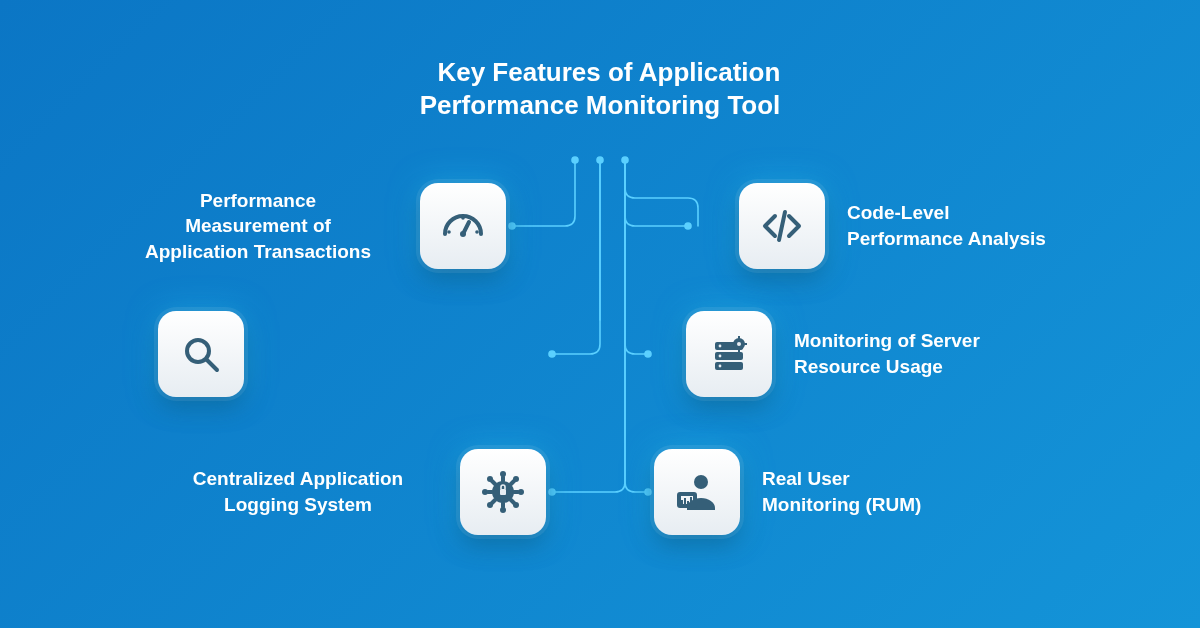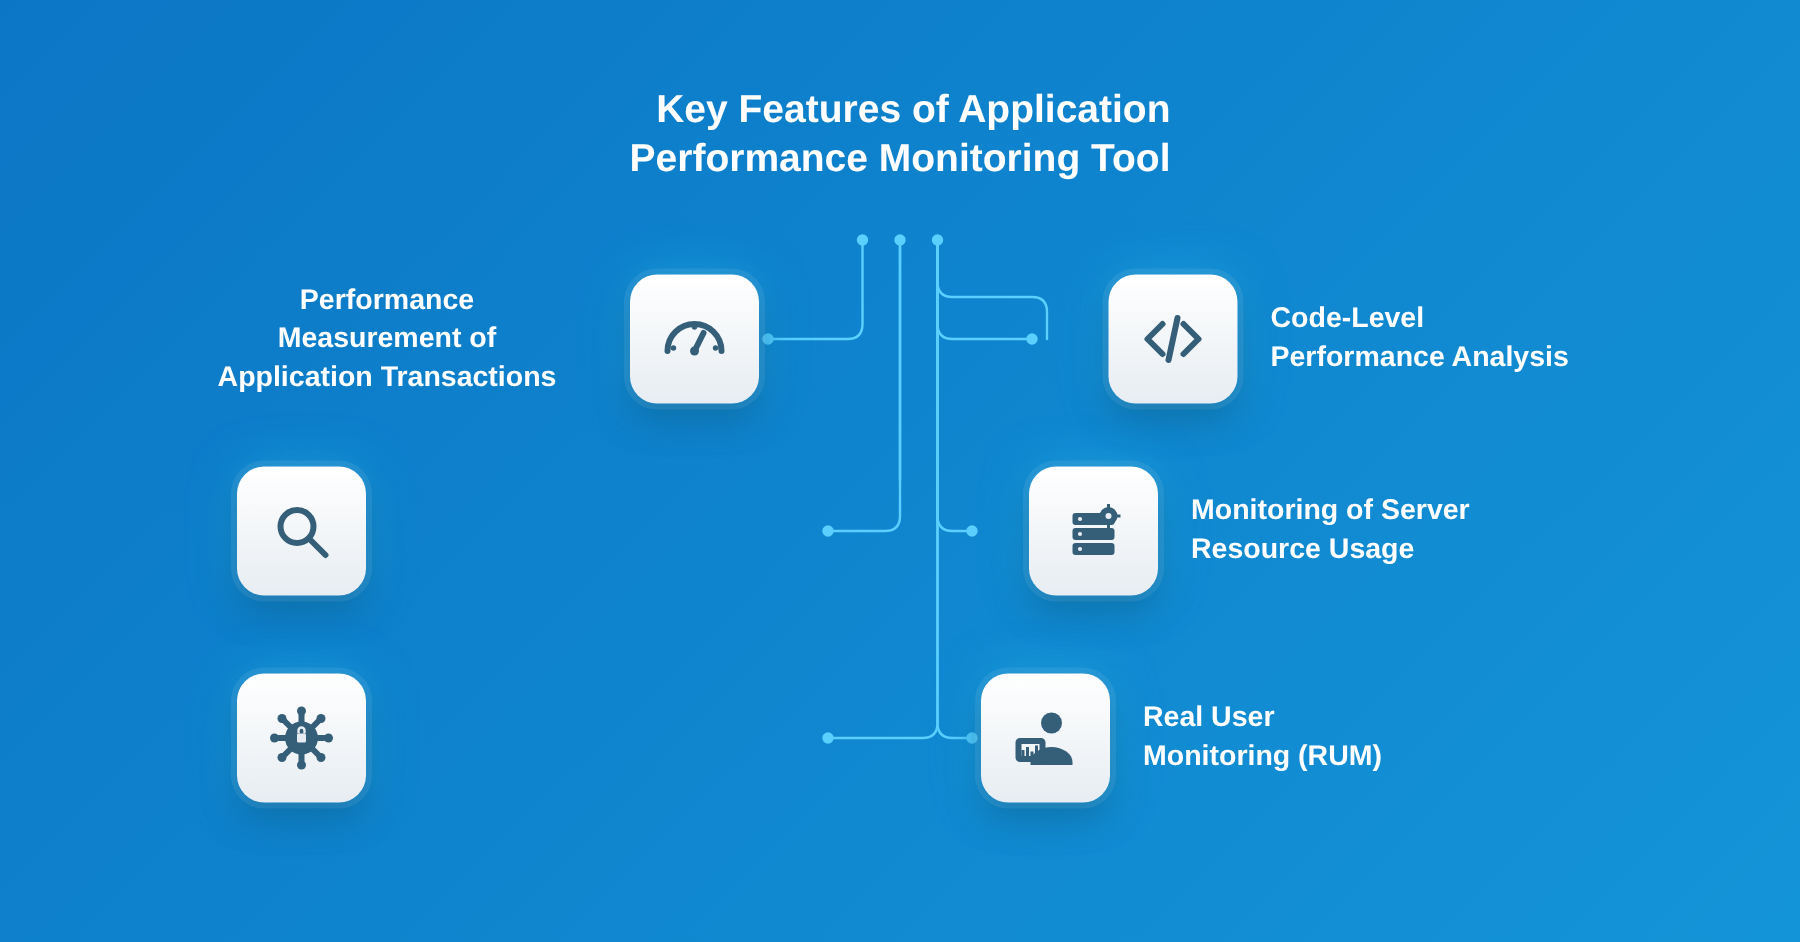--- a/index.html
+++ b/index.html
@@ -111,20 +111,22 @@
 <div class="feature left" style="left:158px; top:311px;">
   <div class="icon-card">
     <svg viewBox="0 0 48 48">
       <circle class="ic-stroke" cx="21" cy="21" r="11"></circle>
       <line class="ic-stroke" x1="30" y1="30" x2="40" y2="40"></line>
     </svg>
   </div>
 </div>
 
 <div class="feature left" style="left:158px; top:449px;">
+  <div class="label">Centralized Application
+Logging System</div>
   <div class="icon-card">
     <svg viewBox="0 0 48 48">
       <circle class="ic-fill" cx="24" cy="24" r="11"></circle>
       <rect x="21" y="21" width="6" height="6" rx="1" fill="#e7edf2"></rect>
       <path d="M22 21 v-2 a2 2 0 0 1 4 0 v2" stroke="#e7edf2" stroke-width="1.6" fill="none"></path>
       <circle class="ic-fill" cx="24" cy="6" r="3"></circle>
       <circle class="ic-fill" cx="24" cy="42" r="3"></circle>
       <circle class="ic-fill" cx="6" cy="24" r="3"></circle>
       <circle class="ic-fill" cx="42" cy="24" r="3"></circle>
       <circle class="ic-fill" cx="11" cy="11" r="3"></circle>

